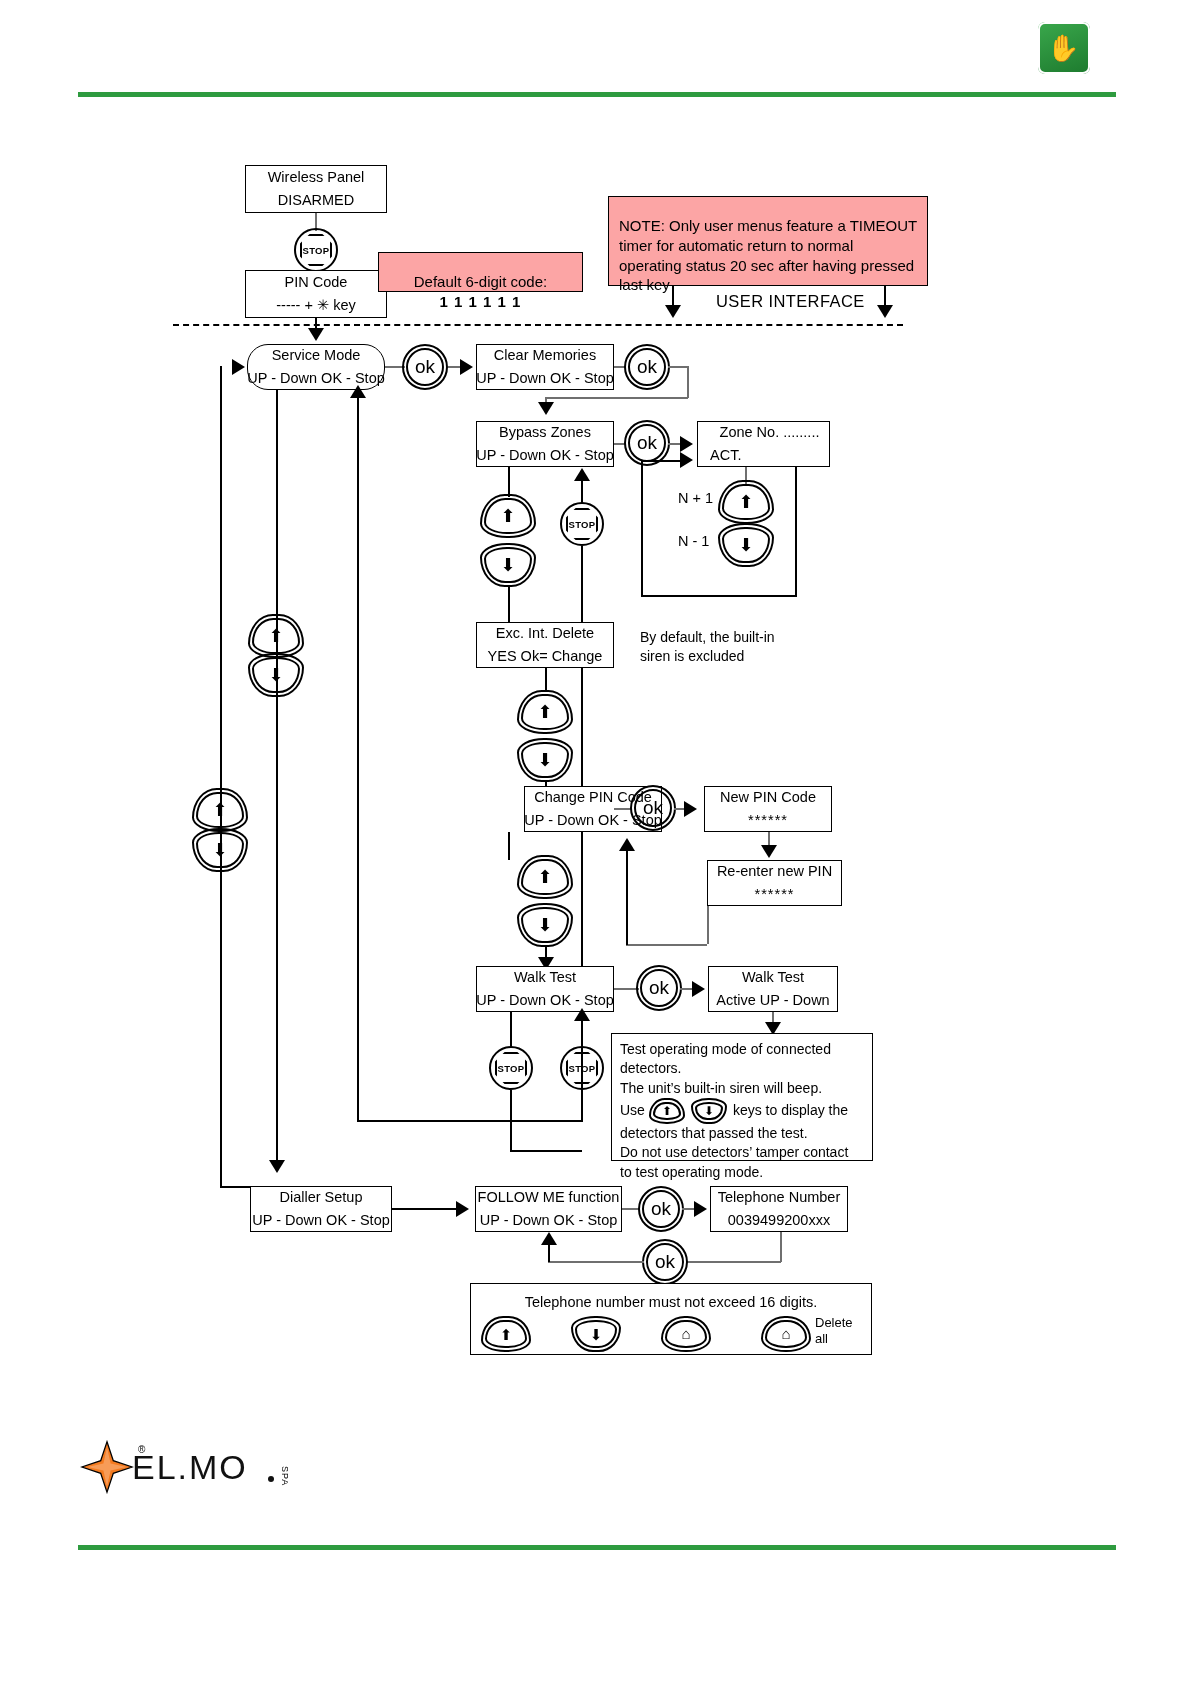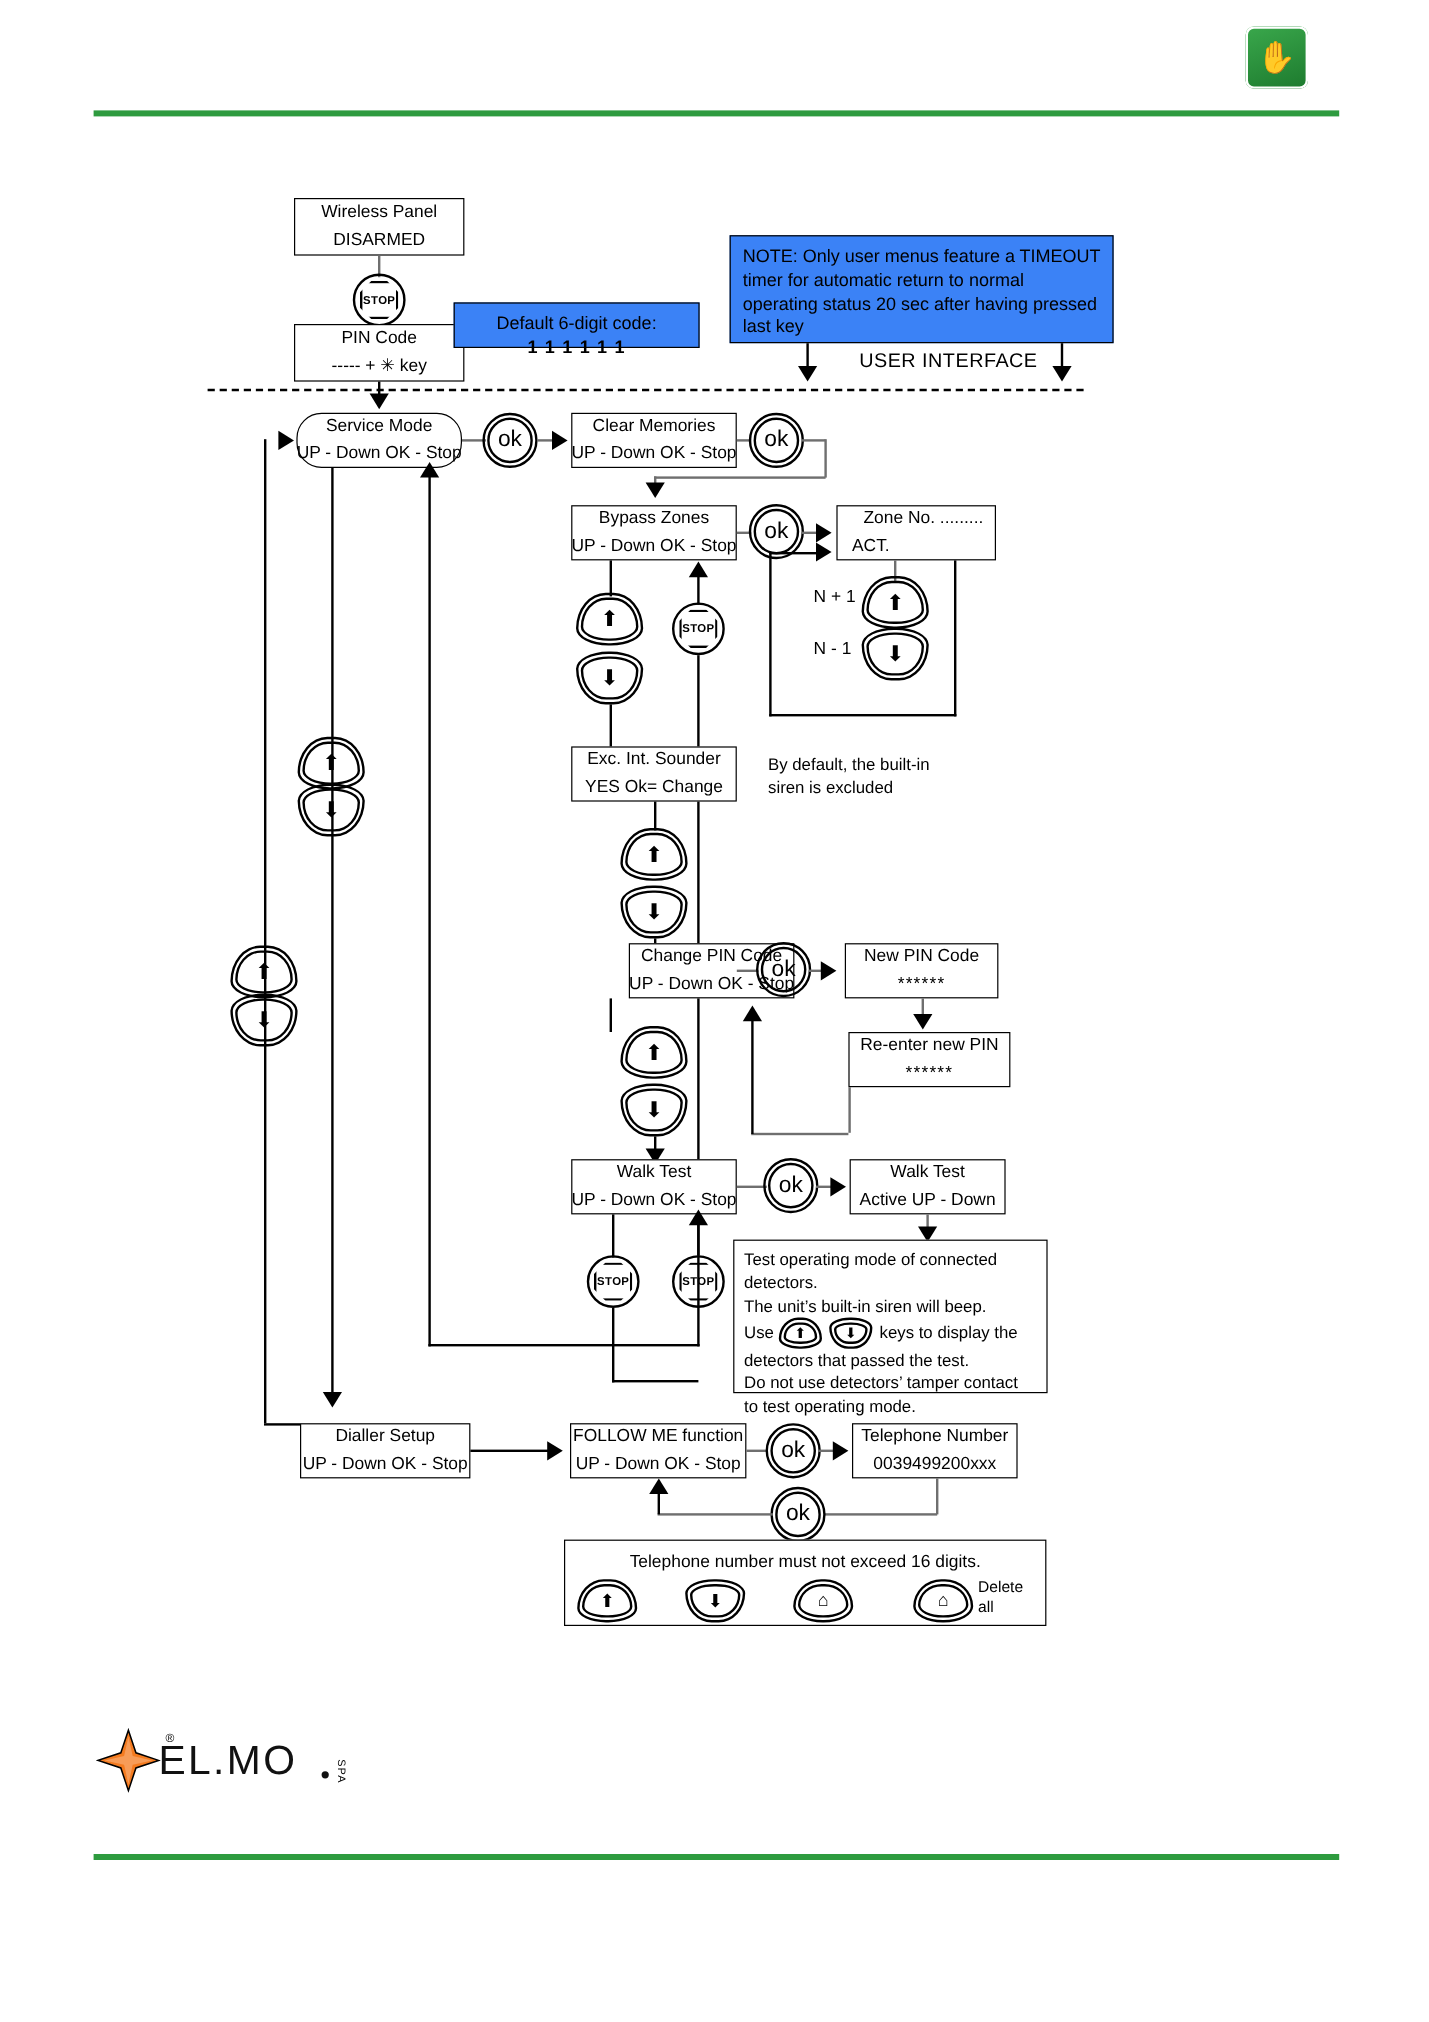--- a/index.html
+++ b/index.html
@@ -27,22 +27,22 @@
   .footer-logo .spa{position:absolute;left:200px;top:34px;font-size:9px;letter-spacing:1px;
             writing-mode:vertical-rl;}
   .footer-logo .dot{position:absolute;left:188px;top:44px;width:6px;height:6px;background:#111;border-radius:50%;}
 
   
   .node{position:absolute;border:1.6px solid #000;background:#fff;box-sizing:border-box;
         display:flex;flex-direction:column;align-items:center;justify-content:center;}
   .node .l1,.node .l2{font-size:14.5px;line-height:1.45;white-space:nowrap;text-align:center;}
   .node.two .l1{margin-bottom:2px;}
 
-  .note{position:absolute;border:1.3px solid #000;background:#3b82f6;box-sizing:border-box;
-        font-size:15px;line-height:1.32;padding:7px 10px;}
+  .note{position:absolute;border:1.3px solid #000;background:#fca5a5;box-sizing:border-box;
+        font-size:15px;line-height:1.32;padding:19px 10px;}
   .note.plain{background:#fff;}
 
   .plaintext{position:absolute;font-size:14px;line-height:1.35;white-space:pre-line;}
 
   
   .ln{position:absolute;background:#000;}
   .ln.h{height:1.6px;}
   .ln.v{width:1.6px;}
   .ln.grey{background:#6f6f6f;}
 
@@ -233,21 +233,21 @@
     <div class="lbl">STOP</div>
   </div>
   <div class="ln v" style="left:581px;top:476px;height:28px;"></div>
   <div class="ah up" style="left:574px;top:468px;"></div>
   <div class="ln v" style="left:581px;top:546px;height:576px;"></div>
   <div class="ln h" style="left:357px;top:1120px;width:226px;"></div>
   <div class="ln v" style="left:357px;top:392px;height:730px;"></div>
   <div class="ah up" style="left:350px;top:385px;"></div>
 
   <div class="node two" style="left:476px;top:622px;width:138px;height:46px;">
-    <div class="l1">Exc. Int. Sounder</div>
+    <div class="l1">Exc. Int. Delete</div>
     <div class="l2">YES  Ok= Change</div>
   </div>
 
   <div class="plaintext" style="left:640px;top:628px;width:190px;">By default, the built-in
 siren is excluded</div>
 
   <div class="ln v" style="left:545px;top:668px;height:24px;"></div>
   <div class="key tri" style="left:517px;top:690px;">
     <div class="outer"></div>
       <div class="inner"></div>

